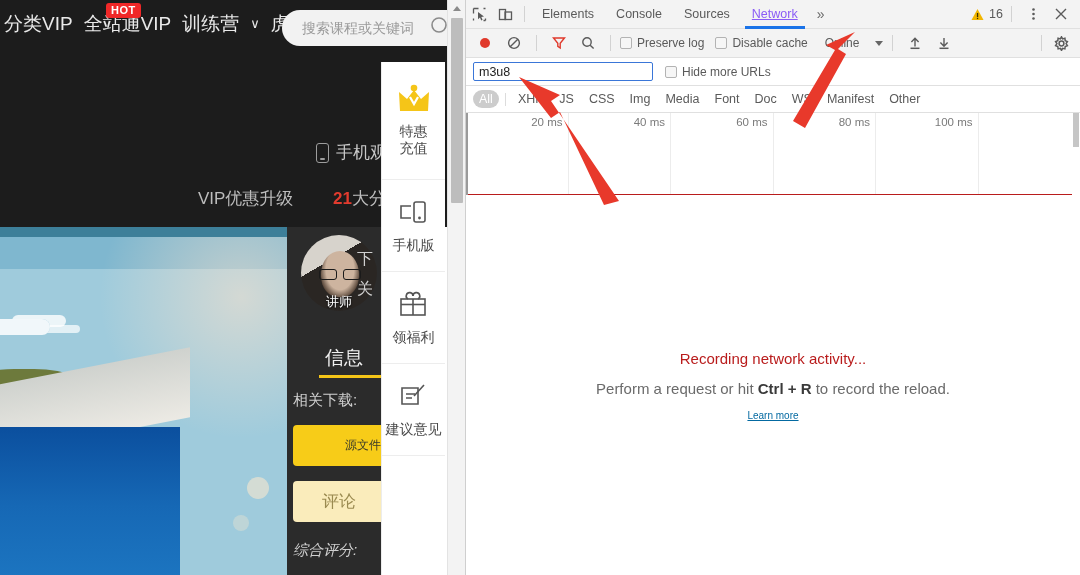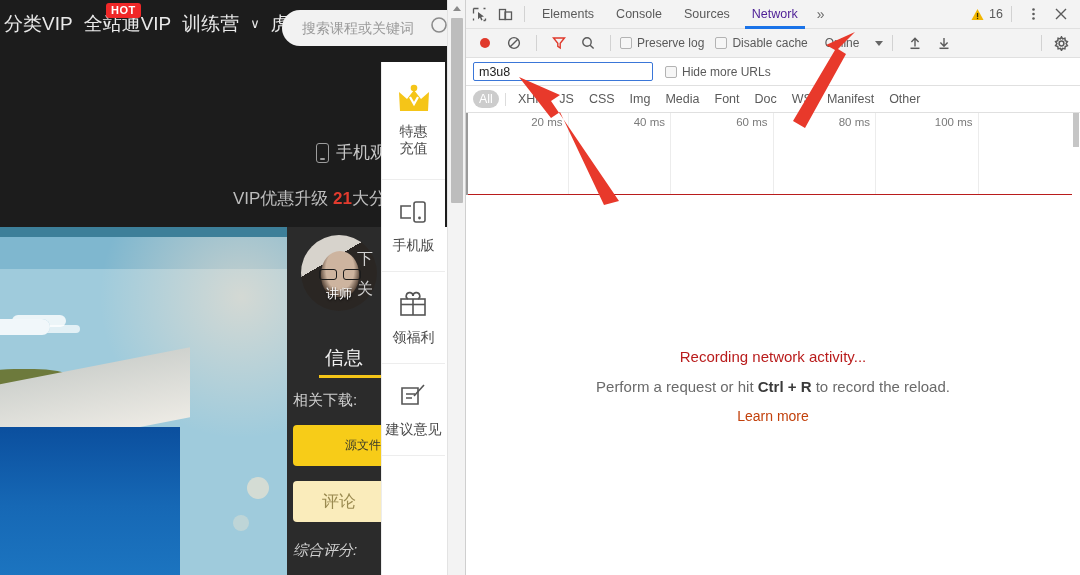--- a/index.html
+++ b/index.html
@@ -65,21 +65,21 @@
     position:relative; display:inline-block;
   }
   .phone-glyph::after{
     content:""; position:absolute; left:3px; bottom:1.5px;
     width:5px; height:1.6px; background:#9d9d9d; border-radius:1px;
   }
   .hero-row2 {
     position:absolute; right:62px; top:140px;
     color:#bdbdbd; font-size:17px; white-space:nowrap;
   }
-  .hero-row2 .num { color:#e23b2e; font-weight:bold; }
+  .hero-row2 .num { color:#e23b2e; font-weight:bold;margin-left:35px; }
 
   
   .illus {
     position:absolute; left:0; top:227px; width:287px; height:348px;
     background:
       linear-gradient(180deg,#3d7f99 0 3%, #7fb7cf 3% 12%, #9fcbdc 12% 55%, #9fcbdc 55% 100%);
     overflow:hidden;
   }
   .illus .sky-glow{
     position:absolute; right:-20px; top:10px; width:220px; height:200px;
@@ -135,21 +135,21 @@
   .avatar .glasses{
     position:absolute; left:17px; top:34px; width:44px; height:9px;
   }
   .avatar .glasses::before,.avatar .glasses::after{
     content:""; position:absolute; top:0; width:16px; height:9px;
     border:1.5px solid #1a1a1a; border-radius:3px;
   }
   .avatar .glasses::before{ left:1px; }
   .avatar .glasses::after{ right:1px; }
   .avatar .tag{
-    position:absolute; left:0; bottom:8px; width:100%; text-align:center;
+    position:absolute; left:0; bottom:0; width:100%; text-align:center;
     color:#fff; font-size:13px; text-shadow:0 1px 2px #000;
   }
   .col-txt{
     position:absolute; color:#d8d8d8; white-space:nowrap;
   }
   .t-cut1{ left:70px; top:22px; font-size:16px; color:#d0d0d0; }
   .t-cut2{ left:70px; top:52px; font-size:16px; color:#d0d0d0; }
   .t-info{ left:38px; top:118px; font-size:19px; color:#f0f0f0; }
   .info-underline{
     position:absolute; left:32px; top:148px; width:62px; height:3px;
@@ -212,21 +212,21 @@
   }
   .dt-icobtn{
     width:26px; height:26px; display:flex; align-items:center; justify-content:center;
     cursor:pointer;
   }
   .dt-sep{ width:1px; height:16px; background:#d2d2d2; margin:0 6px; }
   .dt-tab{
     padding:0 11px; height:29px; line-height:29px; font-size:12.5px;
     color:#5a5a5a; cursor:pointer; position:relative; white-space:nowrap;
   }
-  .dt-tab.active{ color:#4c1d95; }
+  .dt-tab.active{ color:#8b5cf6;text-decoration:underline; }
   .dt-tab.active::after{
     content:""; position:absolute; left:4px; right:4px; bottom:0; height:2.5px;
     background:#1a73e8;
   }
   .dt-more{ padding:0 8px; font-size:14px; color:#6a6a6a; cursor:pointer; }
   .dt-right{ margin-left:auto; display:flex; align-items:center; gap:2px; padding-right:6px; }
   .warn-chip{ display:flex; align-items:center; gap:5px; color:#5a5a5a; font-size:12.5px; cursor:pointer; }
 
   .dt-toolbar{
     height:29px; border-bottom:1px solid #e0e0e0; background:#f3f3f3;
@@ -279,21 +279,21 @@
   .ov-edge{ position:absolute; top:0; width:2px; height:82px; background:#9a9a9a; }
 
   .dt-body{
     position:absolute; left:0; top:196px; right:0; bottom:0; background:#fff;
     display:flex; flex-direction:column; align-items:center; justify-content:center;
     gap:13px;
   }
   .body-line1{ font-size:15px; color:#b91c1c; }
   .body-line2{ font-size:15px; color:#6a6a6a; }
   .body-line2 b{ color:#3a3a3a; }
-  .body-link{ font-size:14px; color:#c2410c; cursor:pointer; }
+  .body-link{ font-size:10px; color:#0369a1; text-decoration:underline; cursor:pointer; }
 
   
   .dt-scroll{
     position:absolute; right:0; top:113px; width:8px; height:82px; background:#fff;
   }
   .dt-scroll .t{ position:absolute; right:1px; top:0; width:6px; height:34px; background:#c6c6c6; }
 
   
   .arrow-svg{ position:absolute; left:0; top:0; pointer-events:none; }
 </style>

